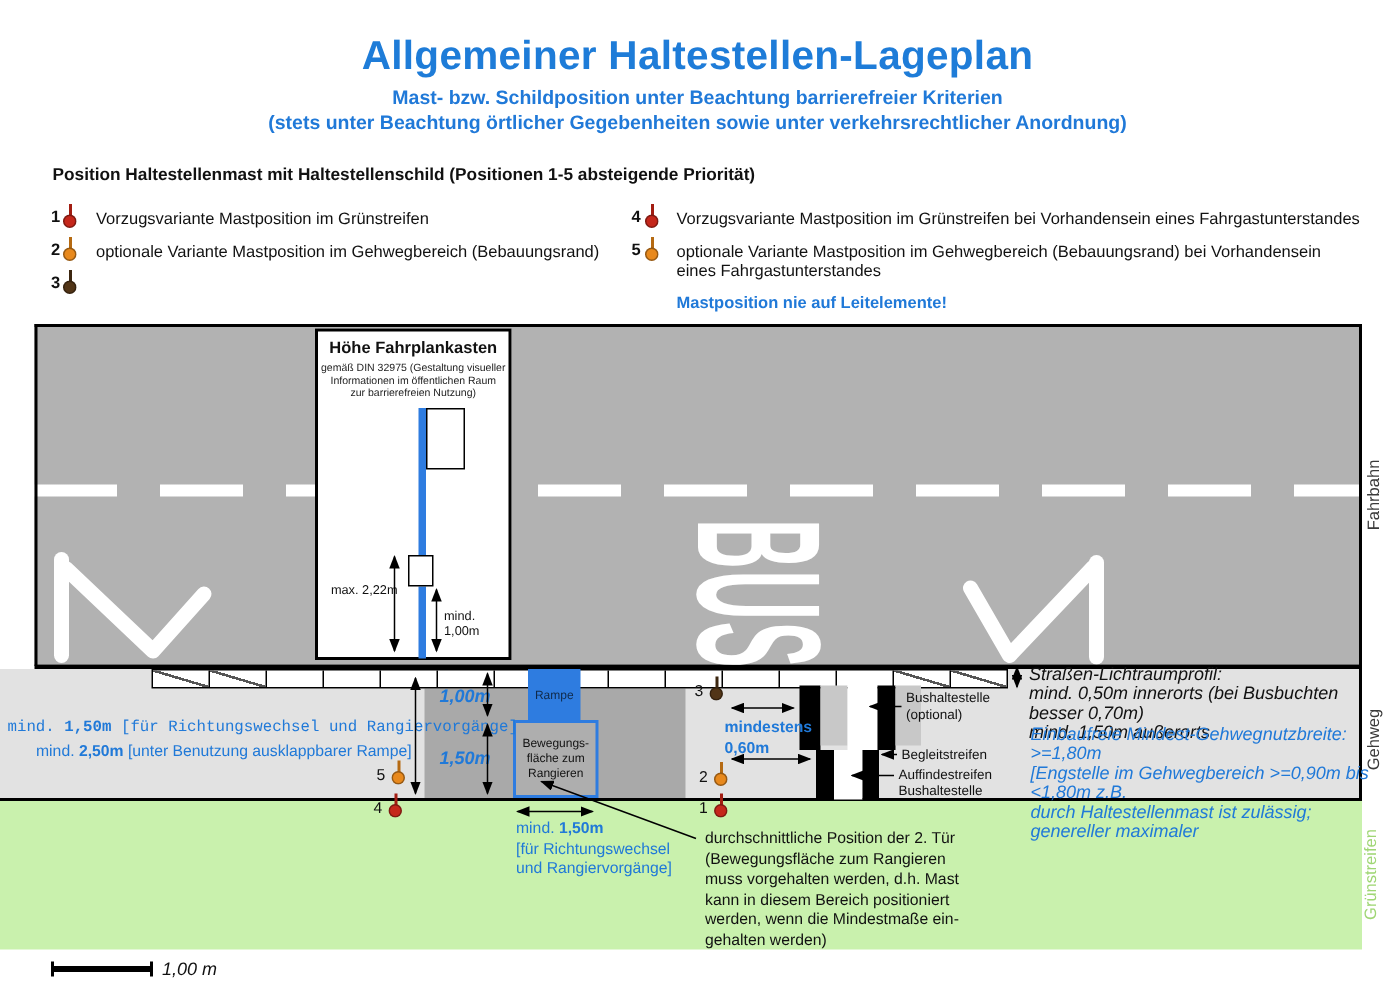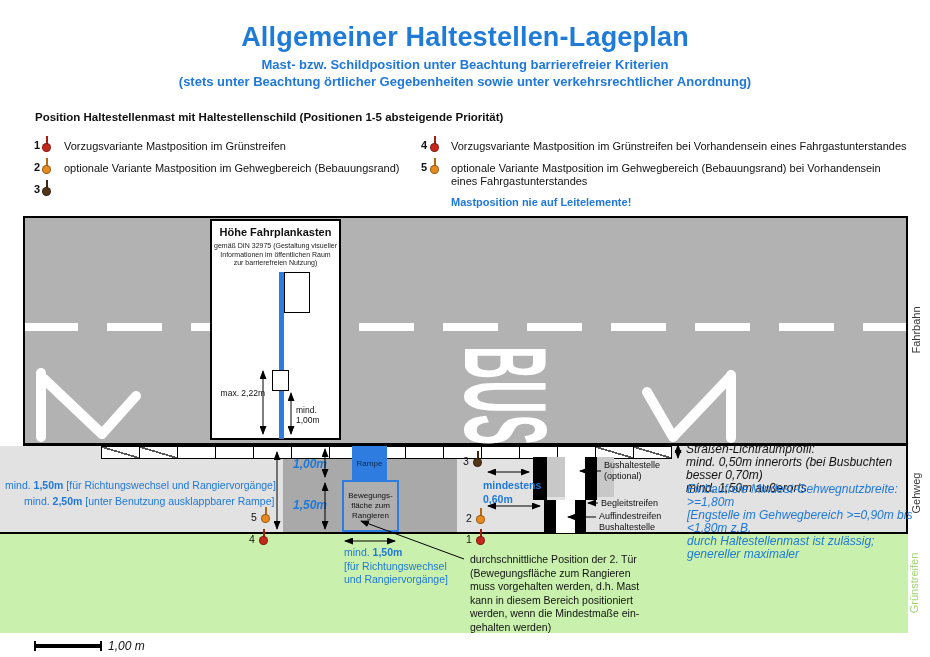--- a/index.html
+++ b/index.html
@@ -177,21 +177,21 @@
       <div>Informationen im öffentlichen Raum</div>
       <div>zur barrierefreien Nutzung)</div>
     </div>
     <div class="abs mast"></div>
     <div class="abs sign"></div>
     <div class="abs kasten"></div>
     <div class="abs dimlbl" style="left:3px;top:167px;width:50px;text-align:right;">max. 2,22m</div>
     <div class="abs dimlbl" style="left:84px;top:184px;">mind. 1,00m</div>
   </div>
 
-  <div class="abs t105 blue nowrap" style="left:5px;top:479px;">
+  <div class="abs t105 blue nowrap" style="left:5px;top:479px;font-family:Liberation Mono, monospace;">
     <span>mind. </span><span class="b">1,50m</span><span> [für Richtungswechsel und Rangiervorgänge]</span>
   </div>
   <div class="abs t105 blue nowrap" style="left:5px;top:495px;margin-left:19px;">
     <span>mind. </span><span class="b">2,50m</span><span> [unter Benutzung ausklappbarer Rampe]</span>
   </div>
   <div class="abs t10 b blue" style="left:293px;top:458px;">1,00m</div>
   <div class="abs t10 b blue" style="left:293px;top:499px;">1,50m</div>
 
   <div class="abs t105 b blue" style="left:483px;top:479px;">
     <div>mindestens</div>

